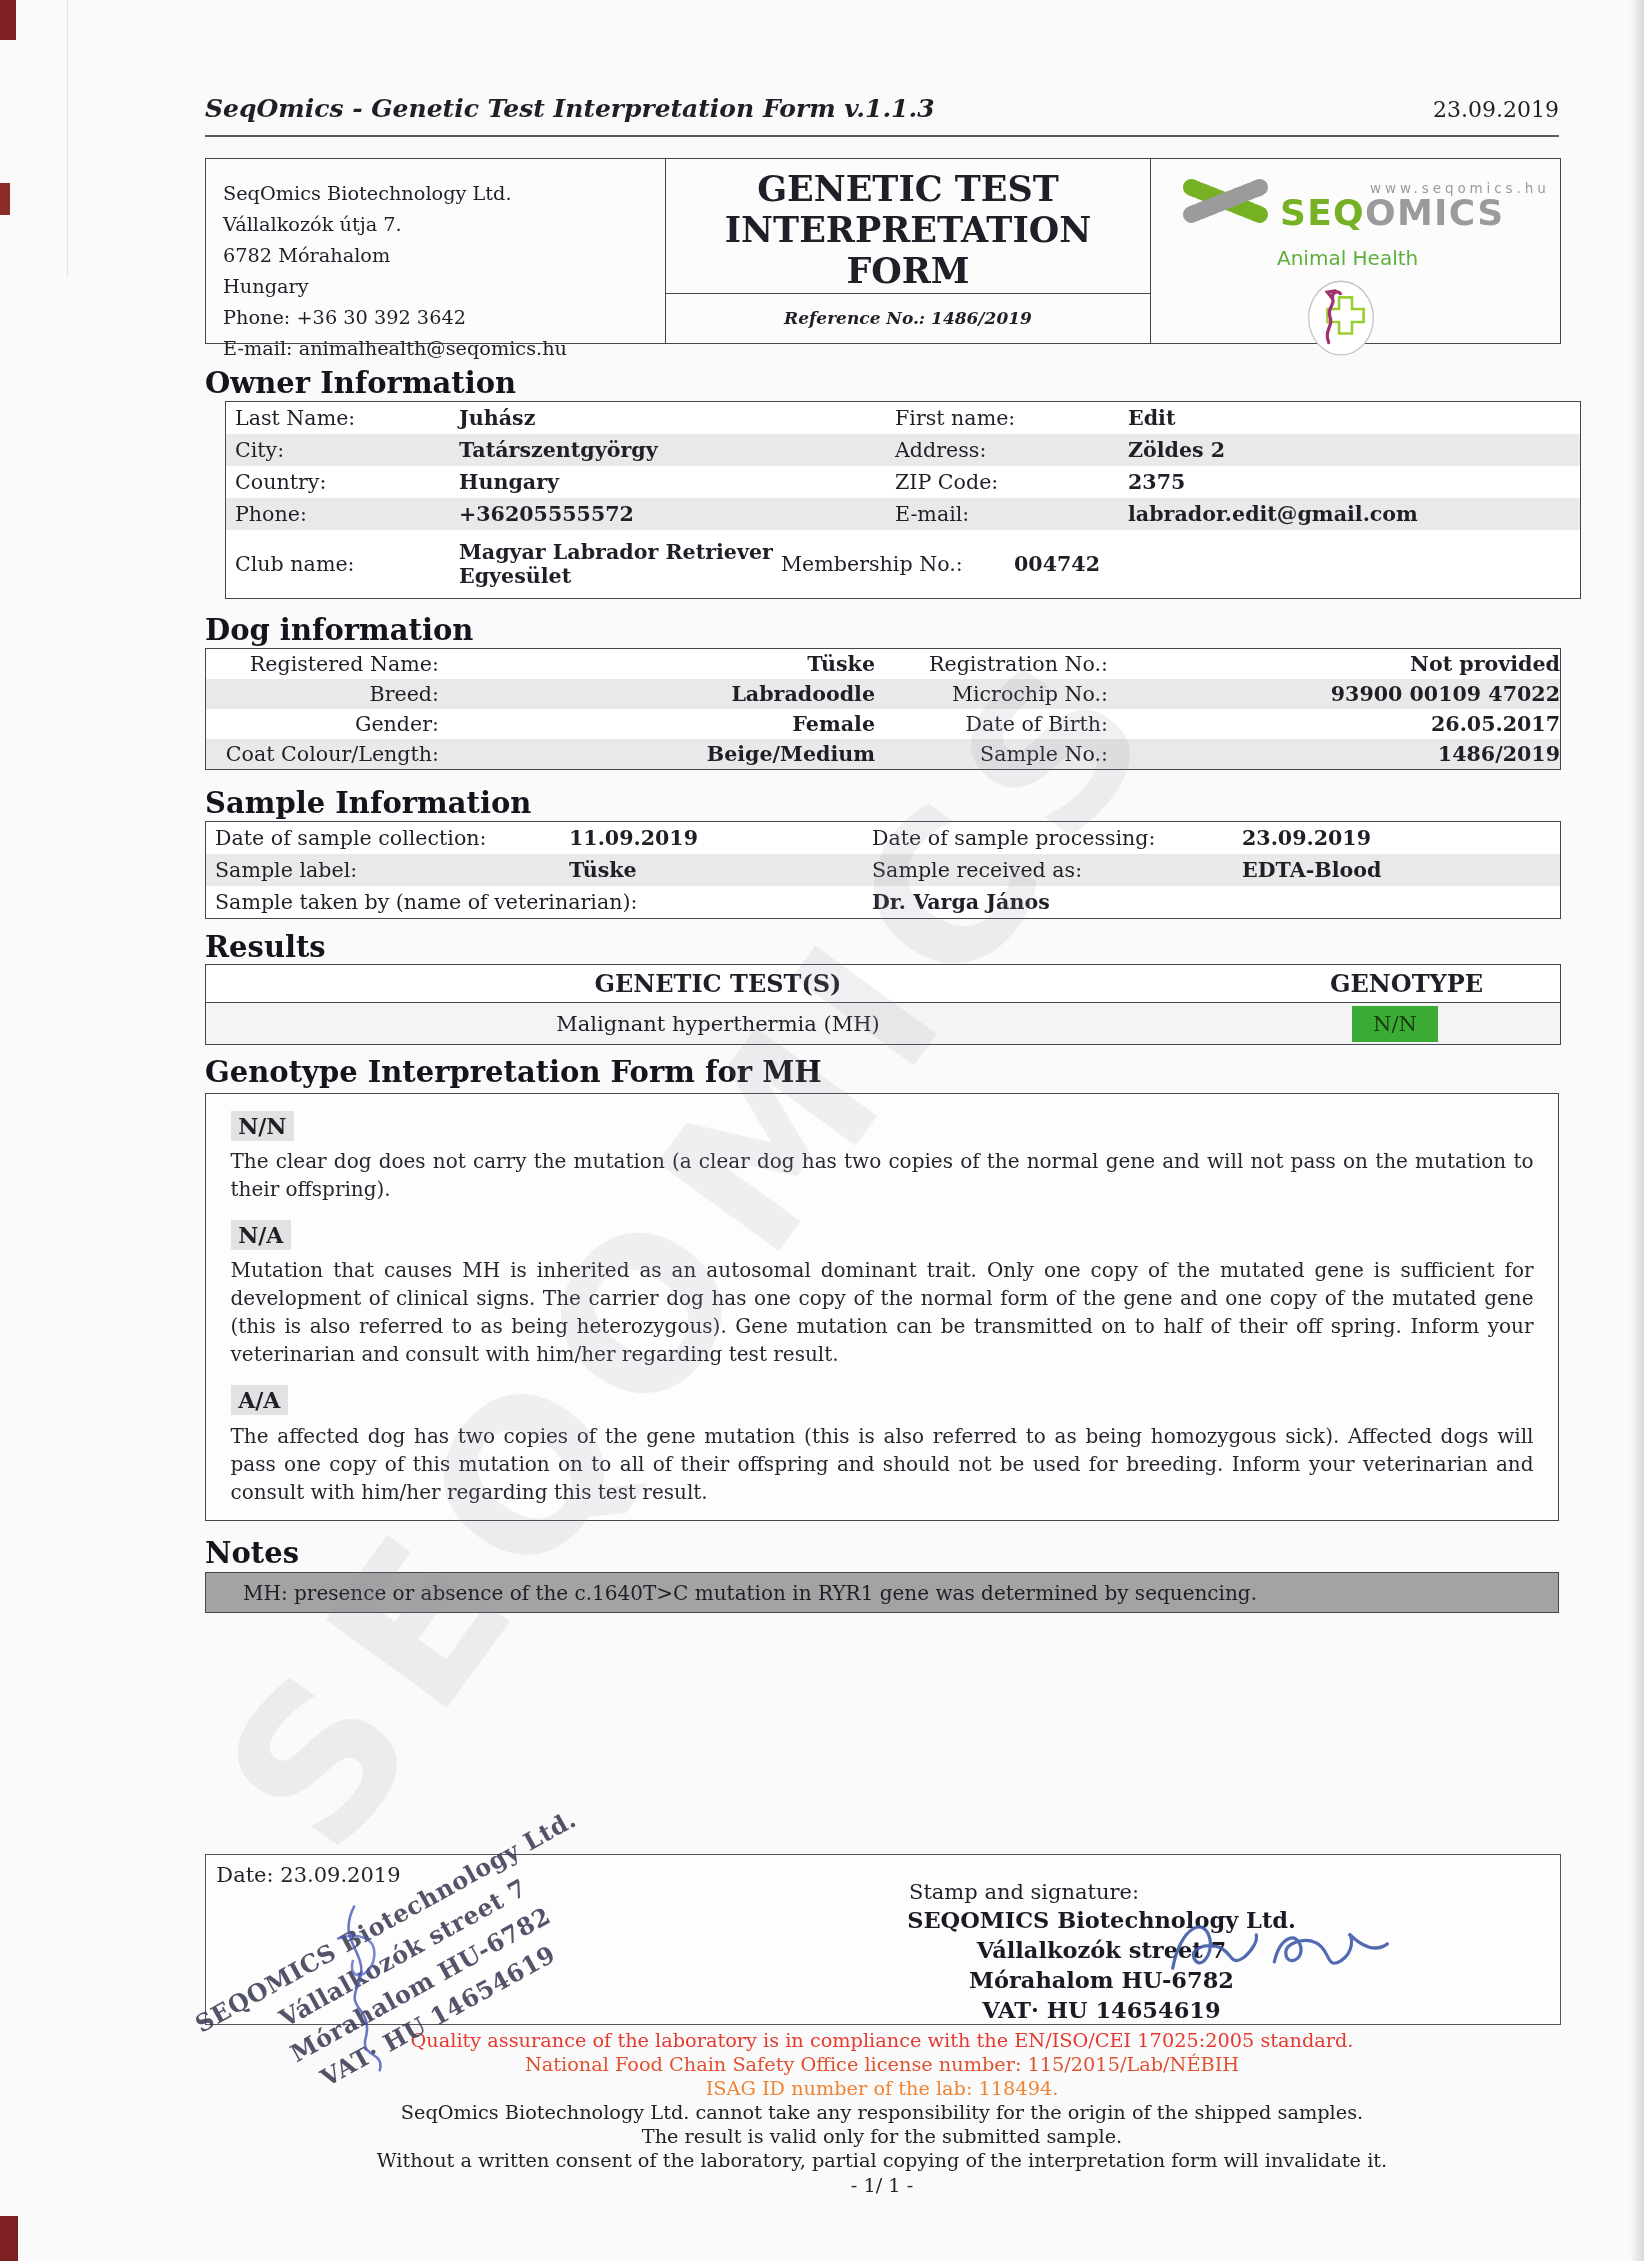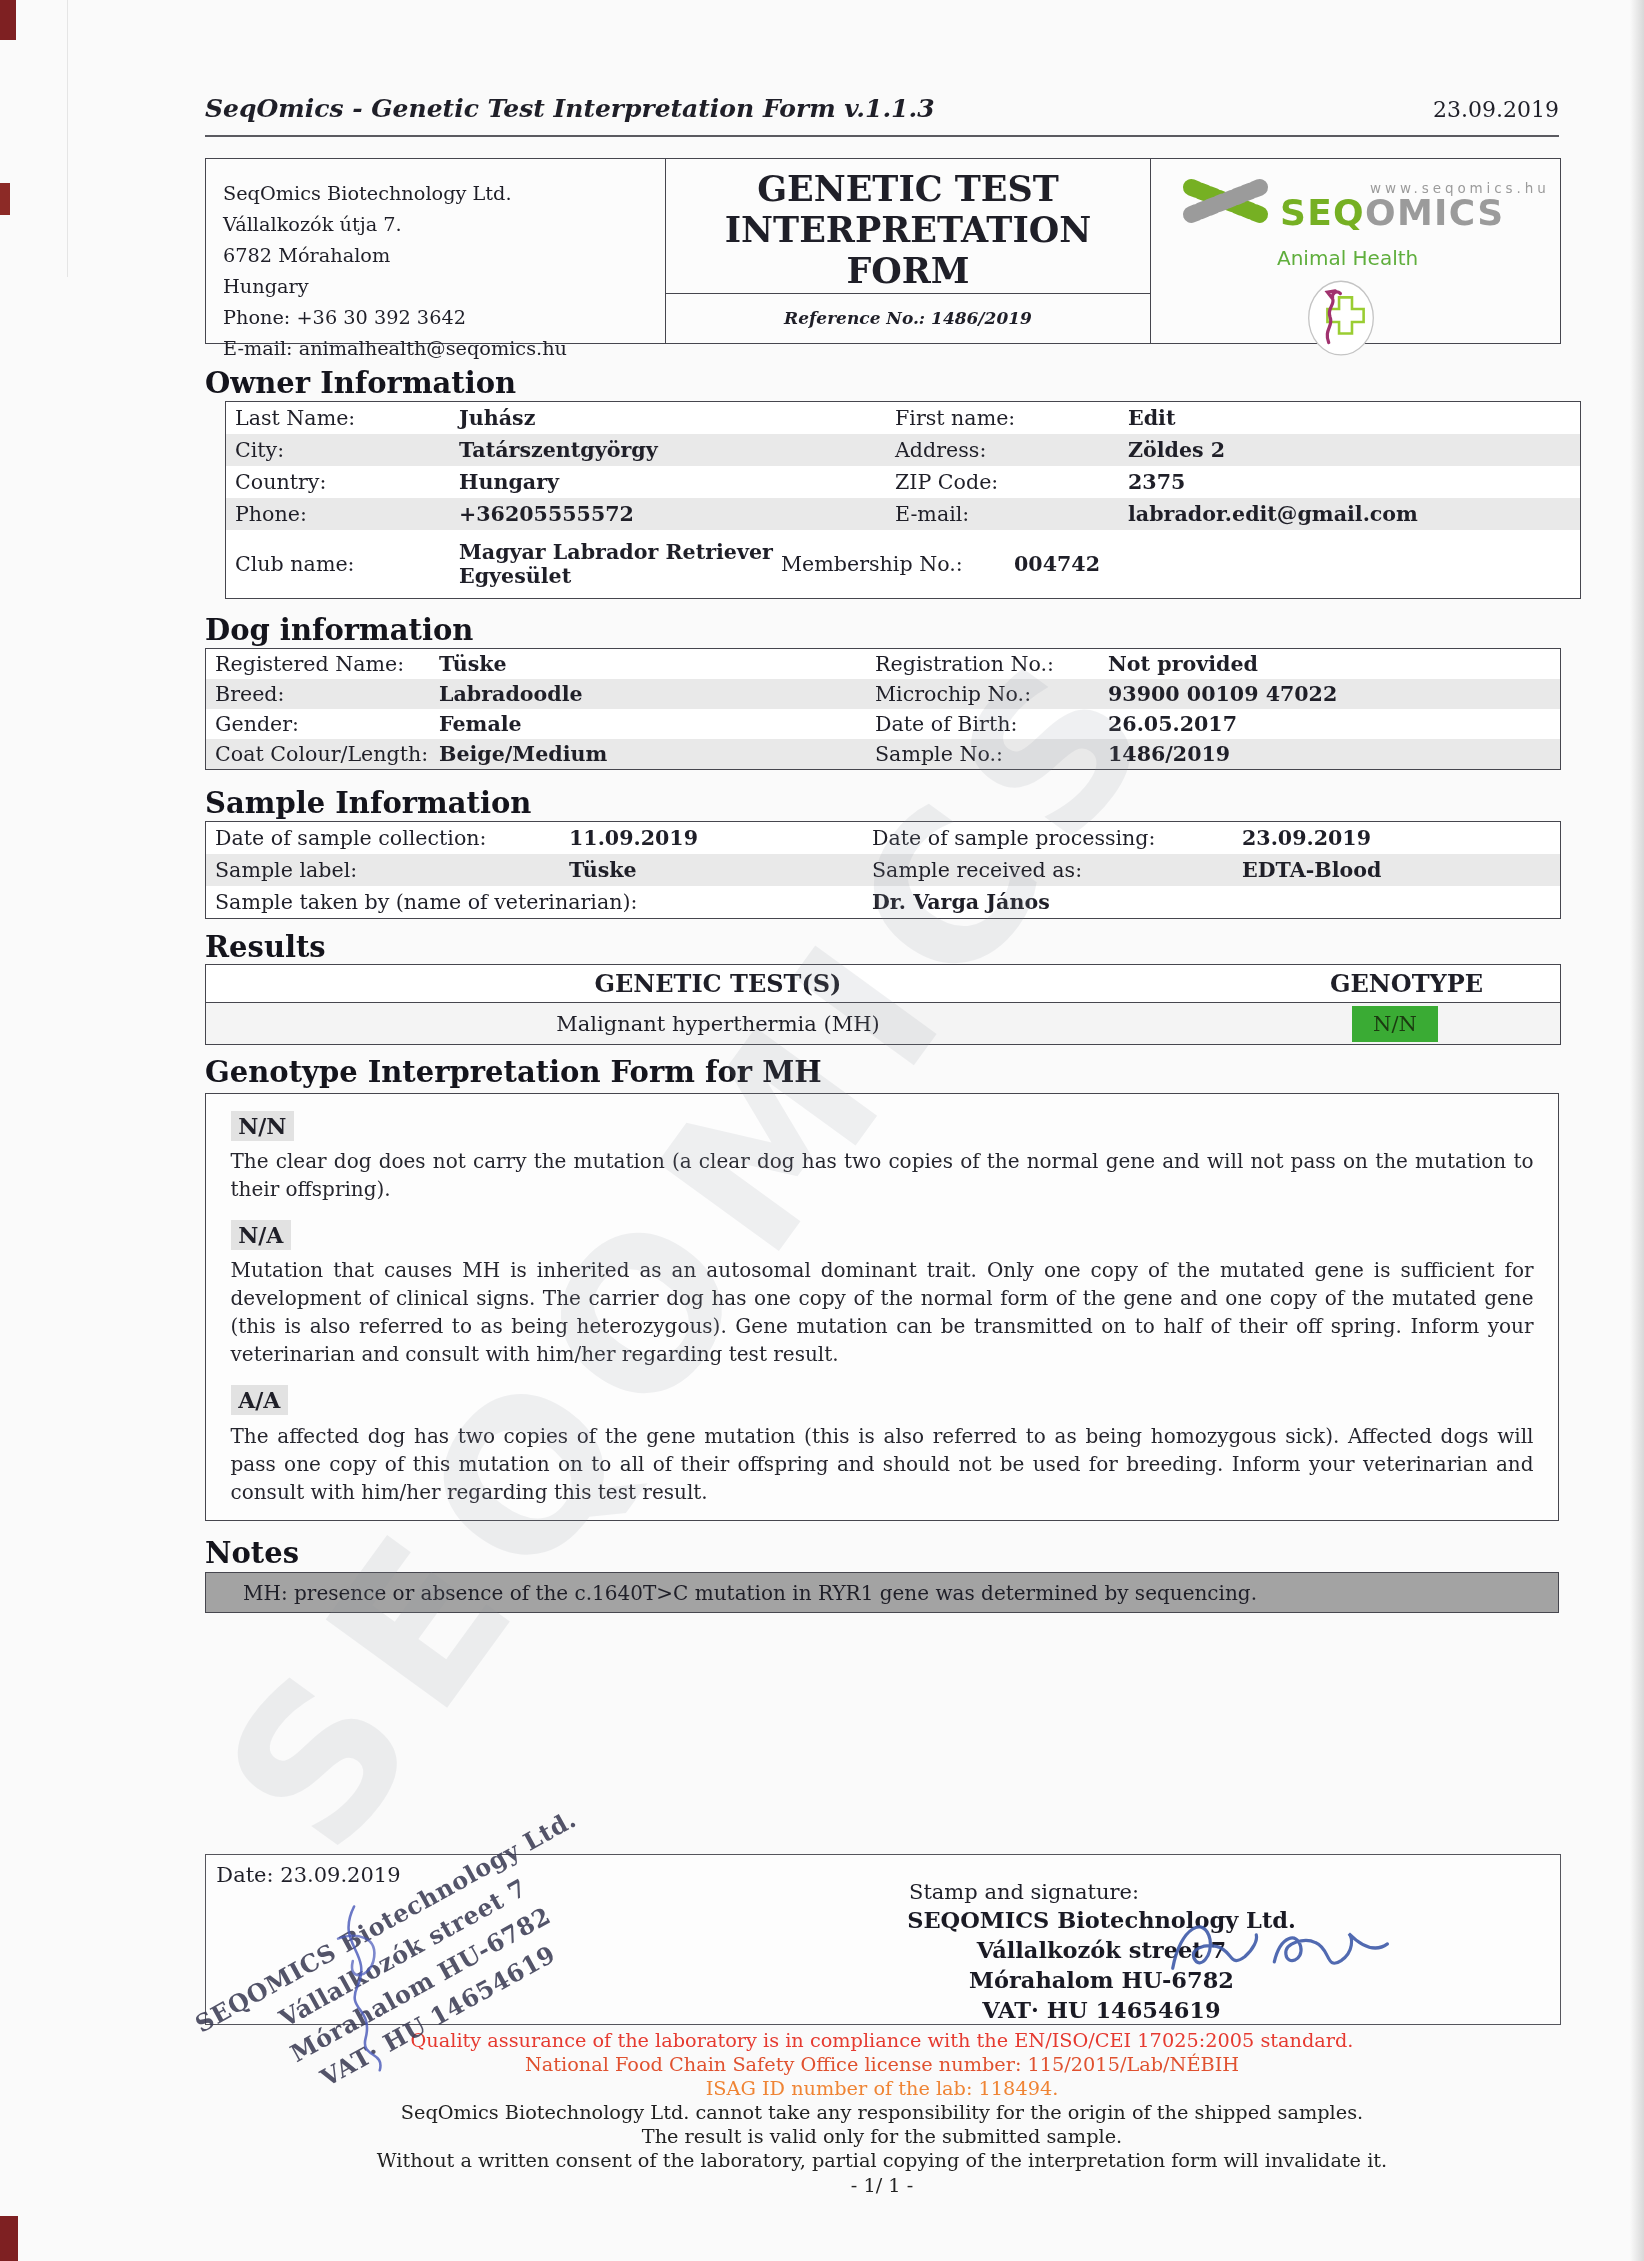--- a/index.html
+++ b/index.html
@@ -186,21 +186,21 @@
     </div>
     <div class="trow h106">
       <span class="c1 lab">Club name:</span>
       <span class="c2 val narrowv">Magyar Labrador Retriever Egyesület</span>
       <span class="c3 lab">Membership No.:</span>
       <span class="c4 val">004742</span>
     </div>
   </div>
 
   <div class="sechead" style="top:613px;">Dog information</div>
-  <div class="itable" style="top:648px;">
+  <div class="itable" style="top:648px;text-align:right;">
     <div class="trow h46">
       <span class="c1 lab">Registered Name:</span>
       <span class="c2 val">Tüske</span>
       <span class="c3 lab">Registration No.:</span>
       <span class="c4 val">Not provided</span>
     </div>
     <div class="trow h46 alt">
       <span class="c1 lab">Breed:</span>
       <span class="c2 val">Labradoodle</span>
       <span class="c3 lab">Microchip No.:</span>

